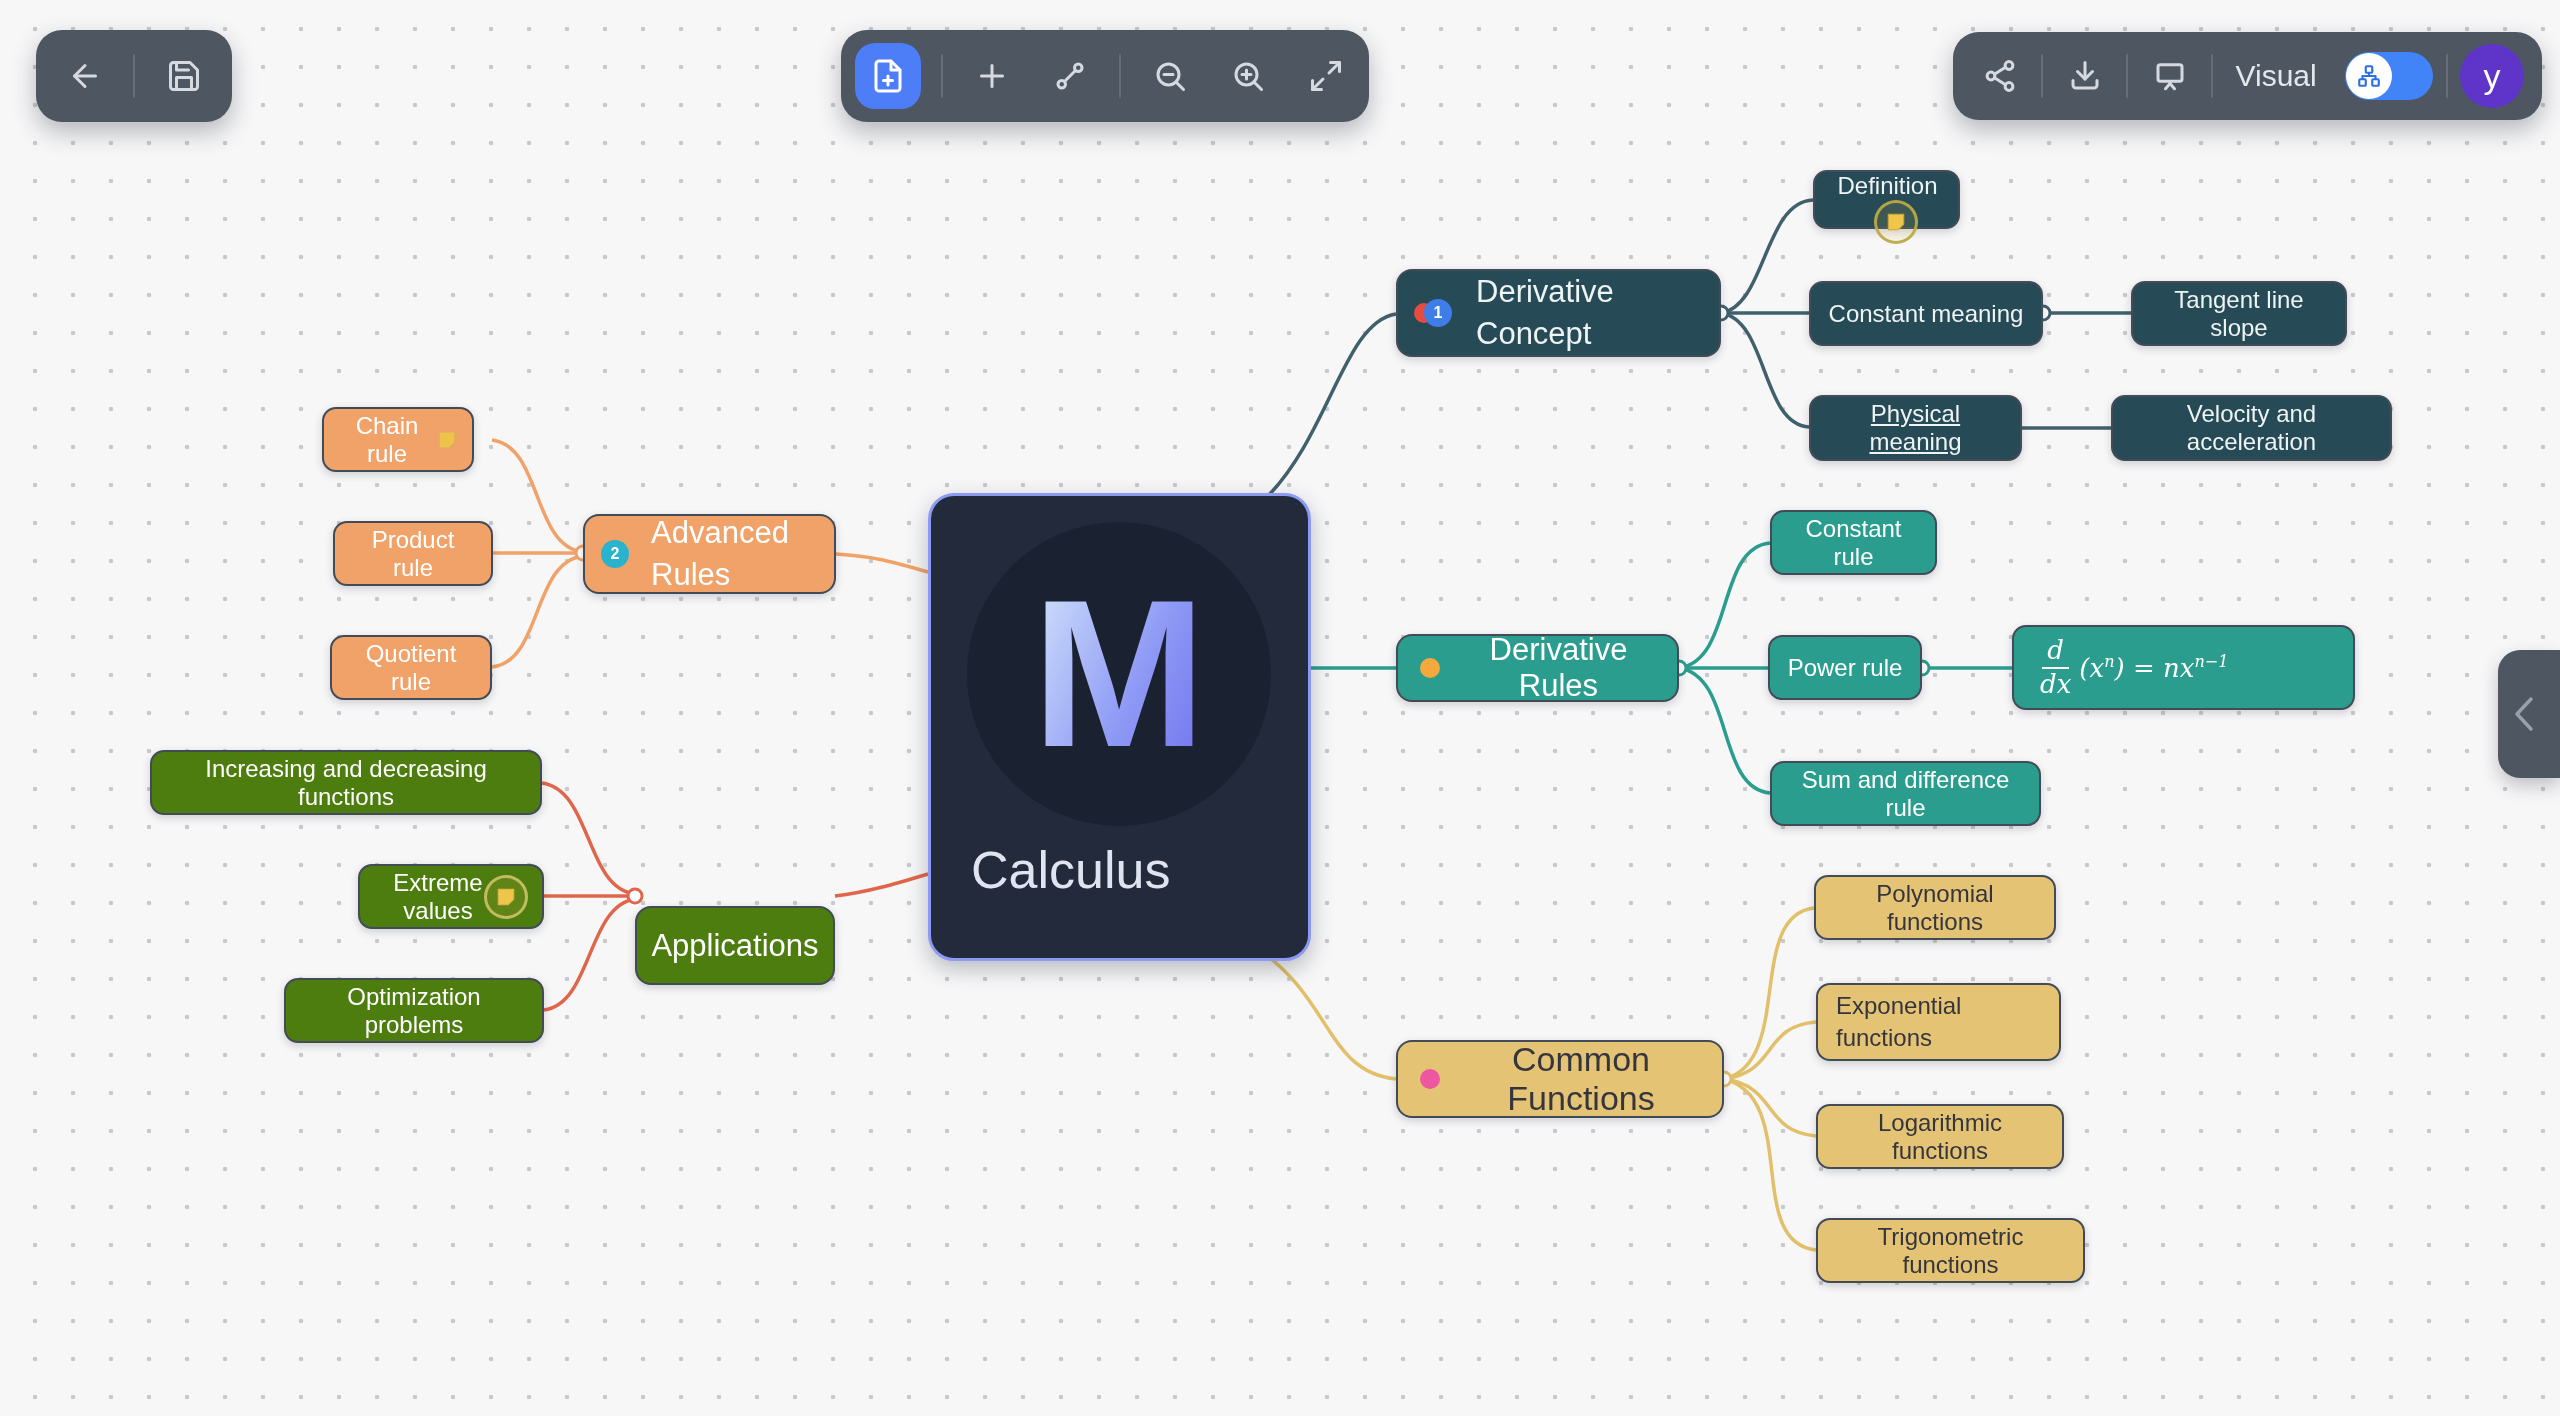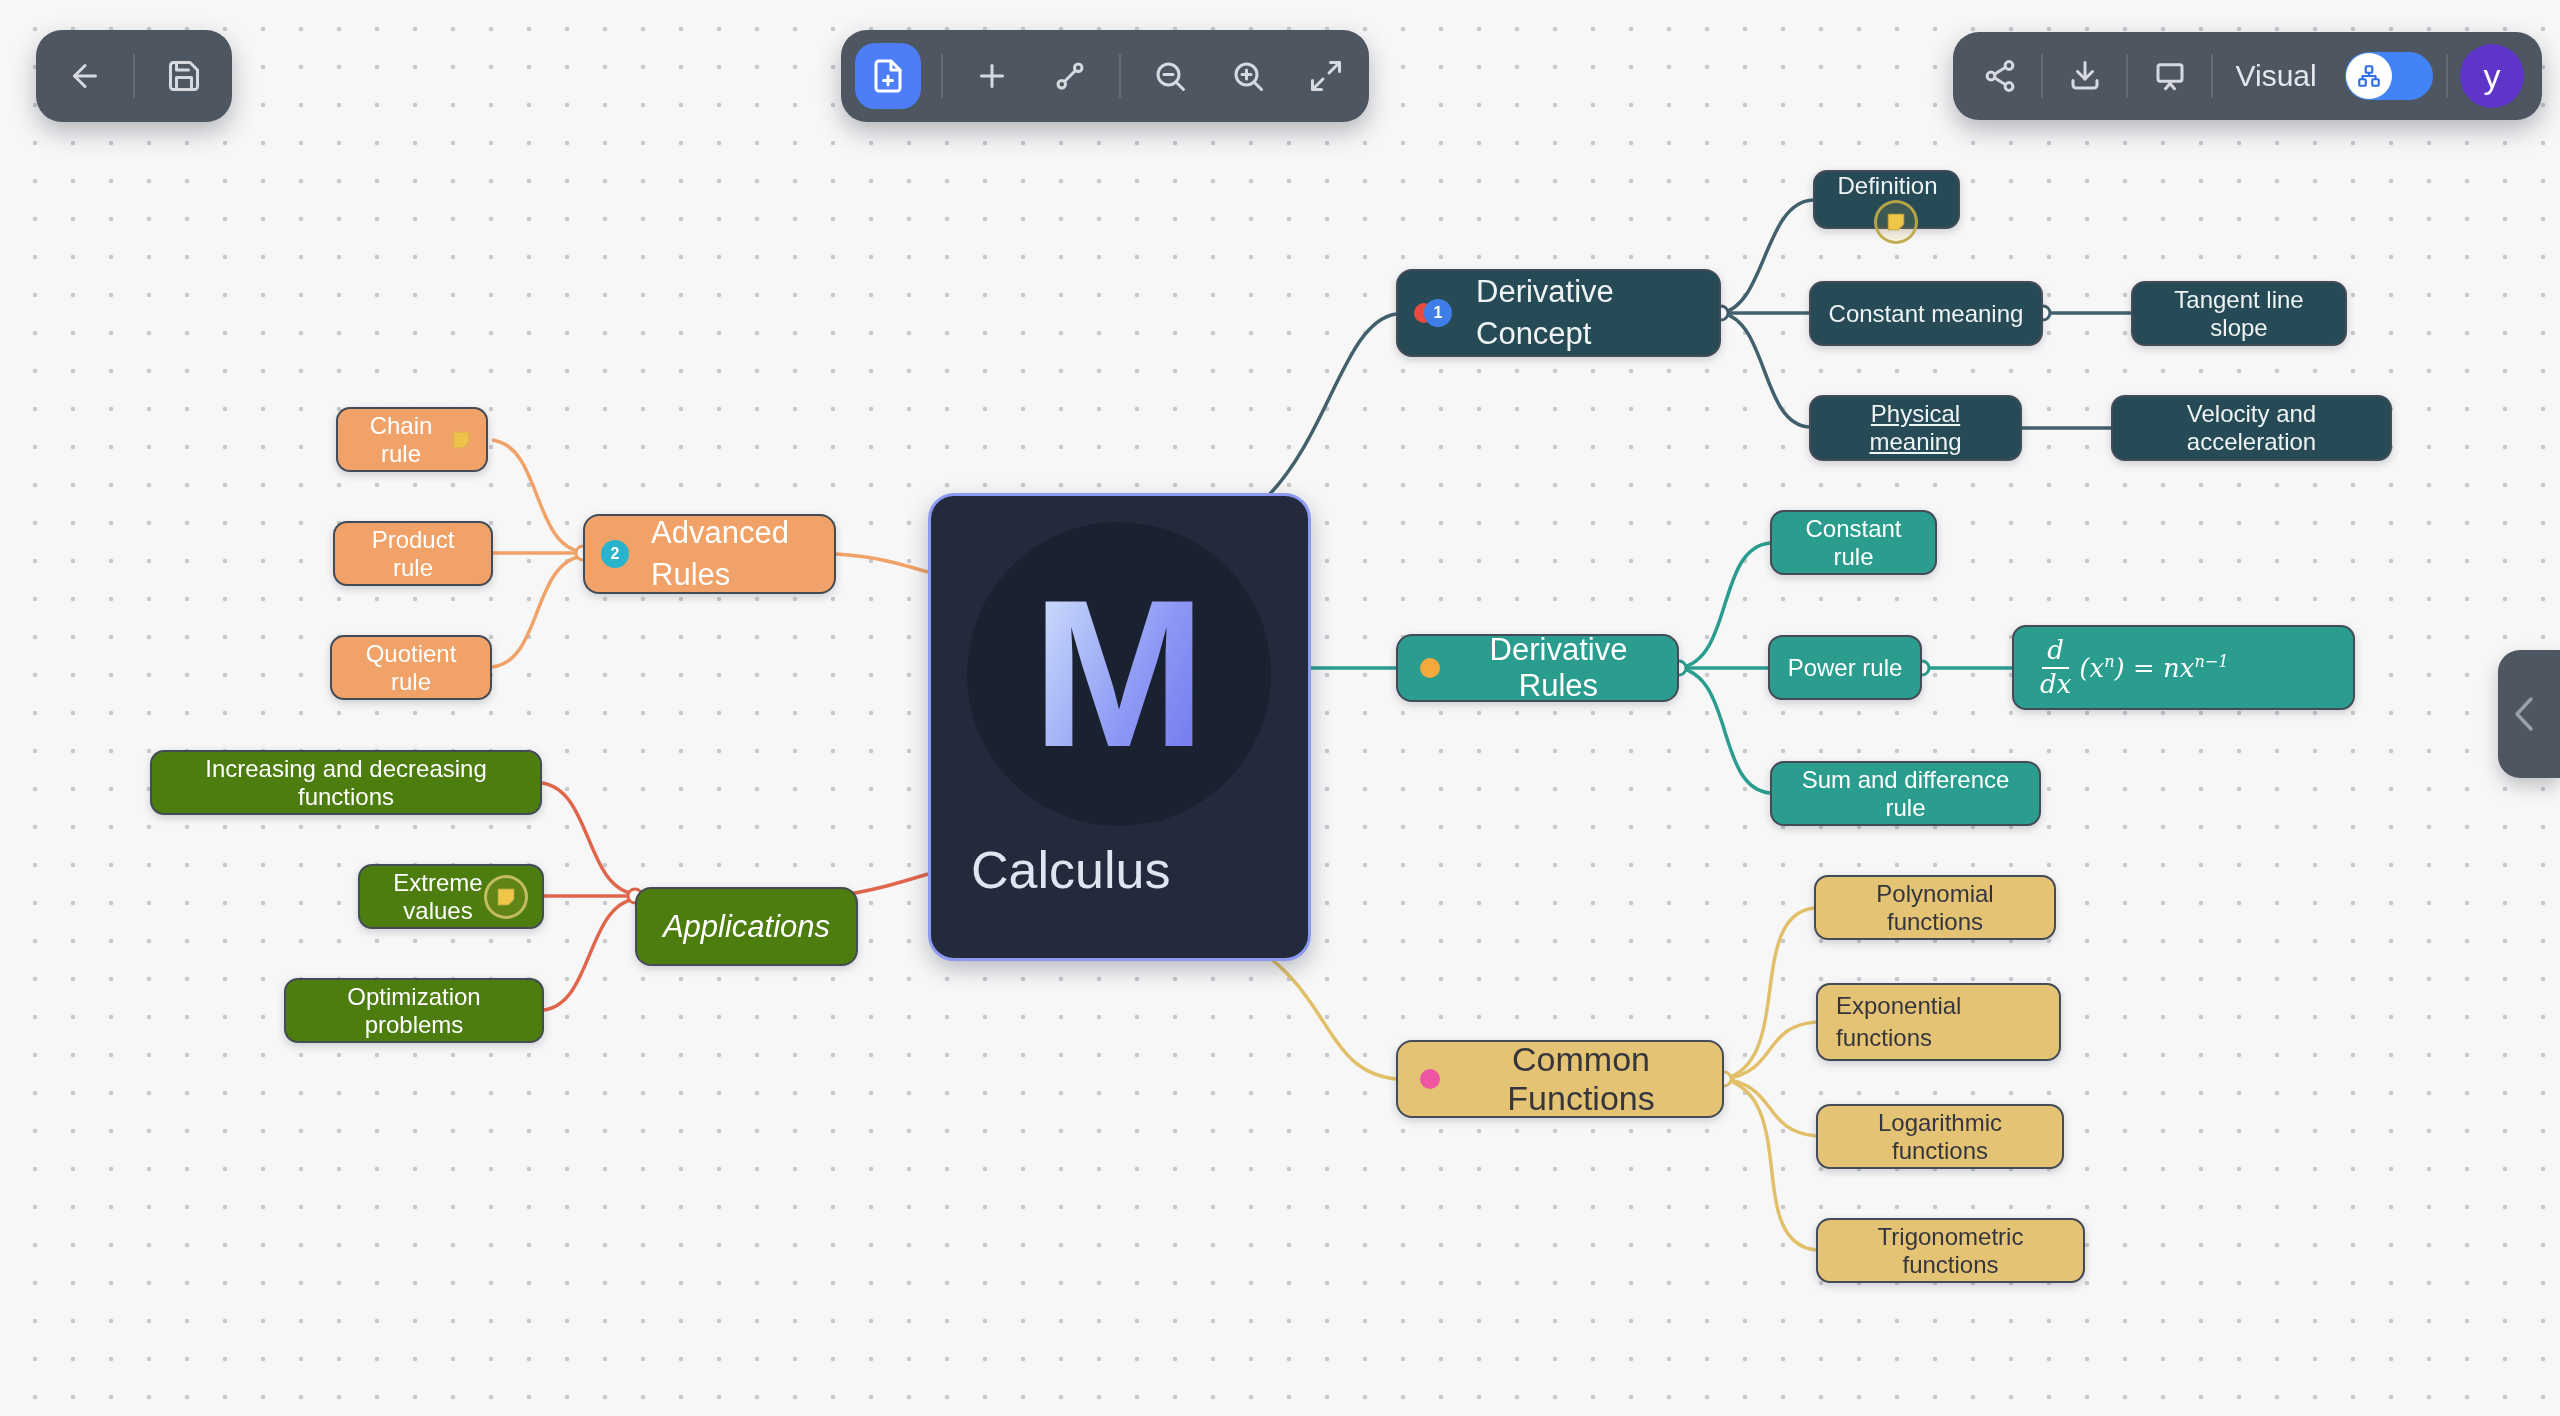--- a/index.html
+++ b/index.html
@@ -208,36 +208,36 @@
   <span>Trigonometric functions</span>
 </div>
 
 <div class="node n-orange parent two-line" style="left:583px;top:514px;width:253px;height:80px;padding-left:66px;">
   <span class="badge-stack">
     <span class="count" style="background:#29b3cd;margin-left:0;">2</span>
   </span>
   <span style="width:160px;">Advanced Rules</span>
 </div>
 
-<div class="node n-orange" style="left:336px;top:407px;width:152px;height:65px;justify-content:flex-start;padding-left:16px;">
+<div class="node n-orange" style="left:322px;top:407px;width:152px;height:65px;justify-content:flex-start;padding-left:16px;">
   <span>Chain rule</span>
   <svg class="note" viewBox="0 0 20 20" style="margin-left:2px;opacity:.9;">
     <path d="M3 3h14v9l-5 5H3z" fill="#f0c64a" stroke="#d8b84e" stroke-width="1"></path>
   </svg>
 </div>
 
 <div class="node n-orange" style="left:333px;top:521px;width:160px;height:65px;">
   <span>Product rule</span>
 </div>
 
 <div class="node n-orange" style="left:330px;top:635px;width:162px;height:65px;">
   <span>Quotient rule</span>
 </div>
 
-<div class="node n-coral parent" style="left:635px;top:887px;width:223px;height:79px;font-style:italic;">
+<div class="node n-coral parent" style="left:635px;top:906px;width:200px;height:79px;">
   <span>Applications</span>
 </div>
 
 <div class="node n-coral" style="left:150px;top:750px;width:392px;height:65px;">
   <span>Increasing and decreasing functions</span>
 </div>
 
 <div class="node n-coral" style="left:358px;top:864px;width:186px;height:65px;justify-content:flex-start;padding-left:14px;">
   <span>Extreme values</span>
   <span class="ring soft" style="margin-left:-18px;">

